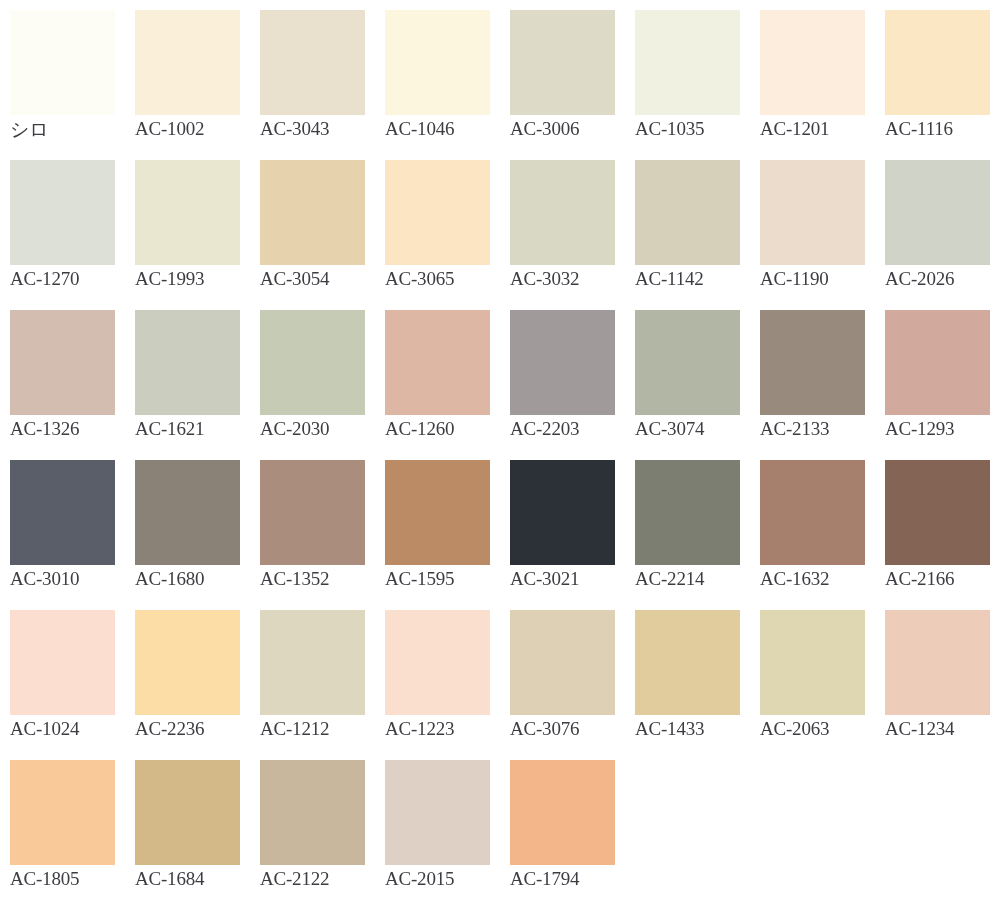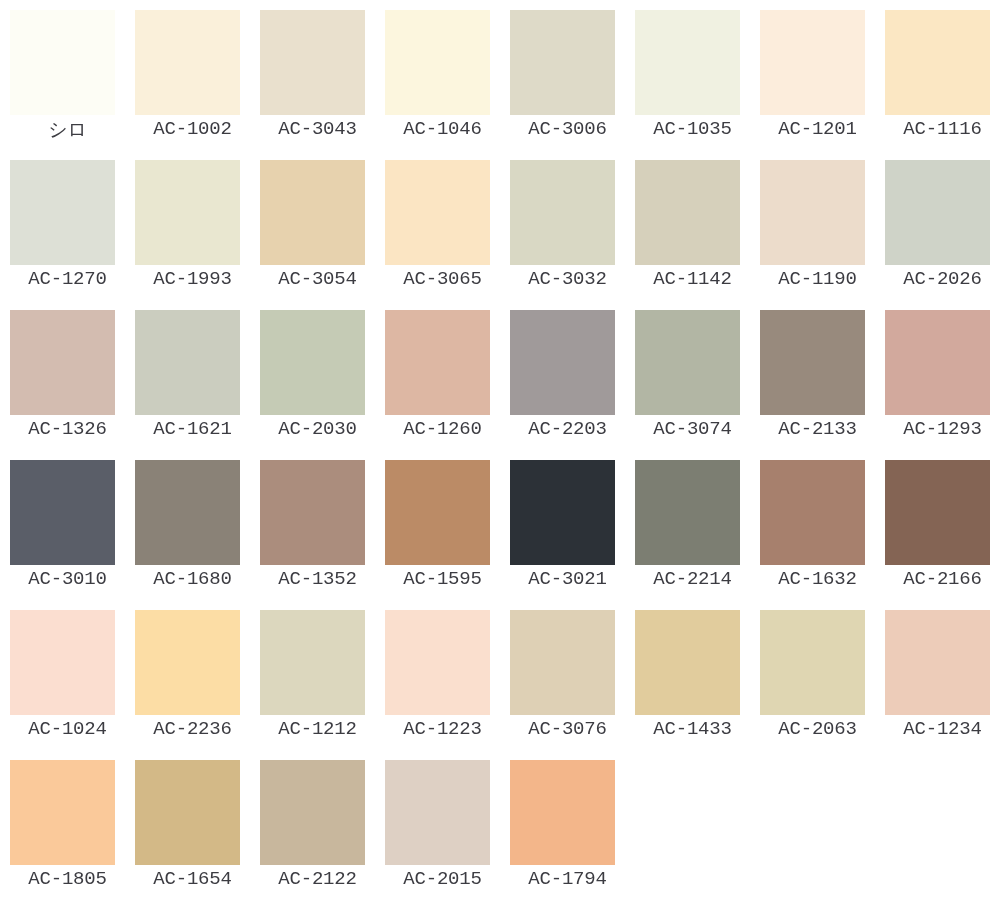--- a/index.html
+++ b/index.html
@@ -22,42 +22,41 @@
     display: grid;
     grid-template-columns: repeat(8, 125px);
     grid-template-rows: repeat(6, 150px);
     padding: 0;
   }
   .swatch-cell {
     position: relative;
     width: 125px;
     height: 150px;
     box-sizing: border-box;
-    text-align: center;
   }
   .swatch-chip {
     position: absolute;
     left: 10px;
     top: 10px;
     width: 105px;
     height: 105px;
     box-sizing: border-box;
   }
   .swatch-label {
     position: absolute;
     left: 10px;
     top: 116px;
     width: 115px;
     height: 26px;
     line-height: 26px;
     font-size: 19px;
     letter-spacing: -0.2px;
     color: #3c3c42;
     white-space: nowrap;
-    font-family: Liberation Mono, monospace;
+    font-family: Liberation Serif, serif;
   }
   .swatch-label.jp {
     font-family: "DejaVu Sans", "Liberation Sans", sans-serif;
     font-size: 19px;
   }
 </style>
 </head>
 <body>
 
 <div id="swatch-grid">
@@ -220,21 +219,21 @@
     <div class="swatch-cell">
       <div class="swatch-chip" style="background: rgb(237, 204, 185);"></div>
       <div class="swatch-label">AC-1234</div>
     </div>
     <div class="swatch-cell">
       <div class="swatch-chip" style="background: rgb(250, 201, 154);"></div>
       <div class="swatch-label">AC-1805</div>
     </div>
     <div class="swatch-cell">
       <div class="swatch-chip" style="background: rgb(211, 185, 135);"></div>
-      <div class="swatch-label">AC-1654</div>
+      <div class="swatch-label">AC-1684</div>
     </div>
     <div class="swatch-cell">
       <div class="swatch-chip" style="background: rgb(200, 183, 157);"></div>
       <div class="swatch-label">AC-2122</div>
     </div>
     <div class="swatch-cell">
       <div class="swatch-chip" style="background: rgb(222, 208, 196);"></div>
       <div class="swatch-label">AC-2015</div>
     </div>
     <div class="swatch-cell">

